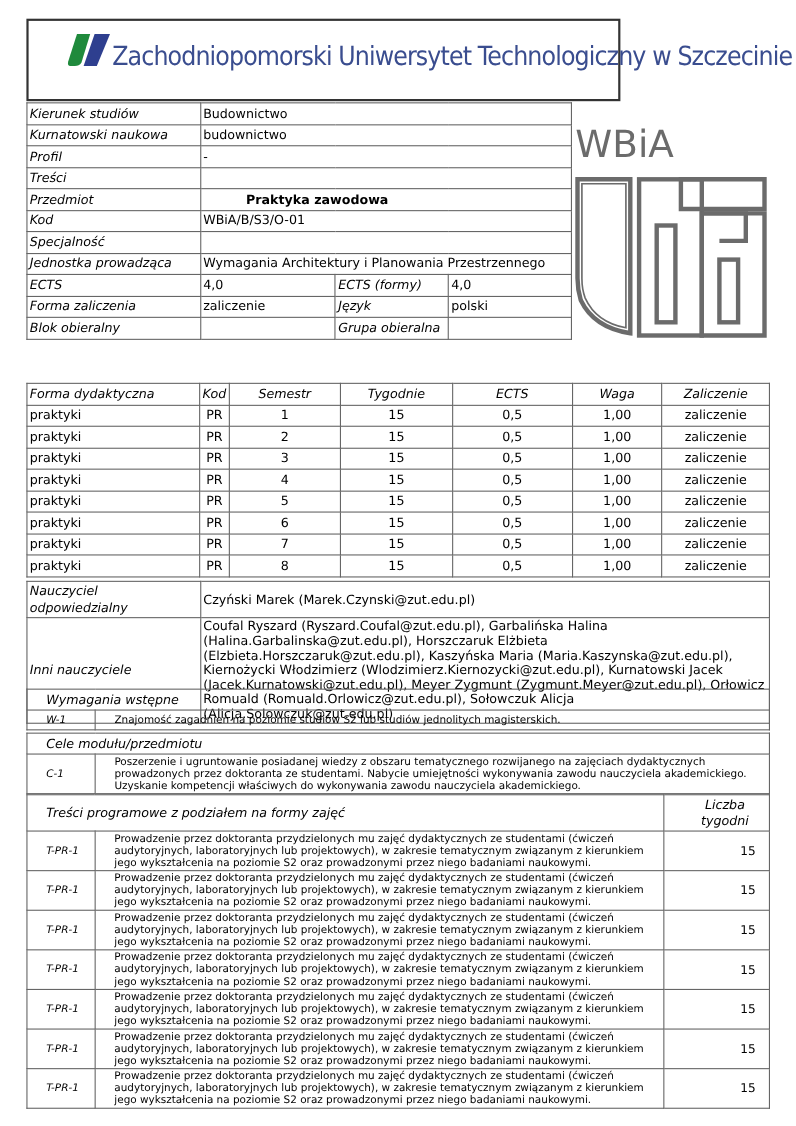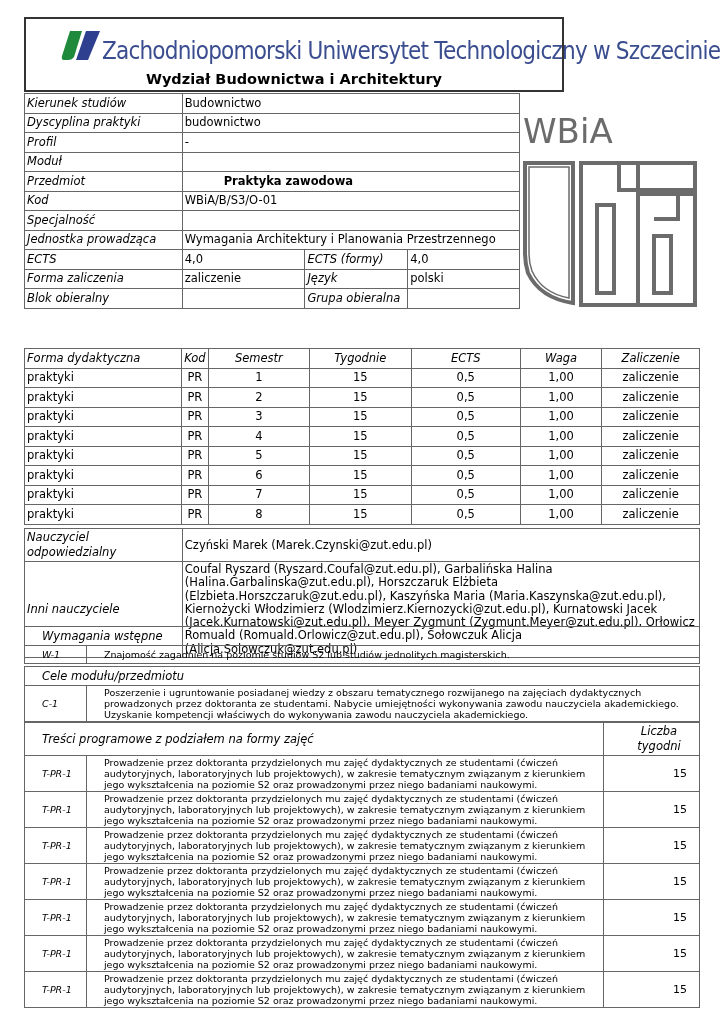--- a/index.html
+++ b/index.html
@@ -50,45 +50,44 @@
 </style>
 </head>
 <body>
 
 <div class="header-box">
   <svg class="uni-logo" viewBox="0 0 42 32">
     <path d="M10 2 L22 2 L14 28 Q12 31 8 31 L4 31 Q1 31 2 27 Z" fill="#1f8a3c"></path>
     <path d="M26 2 L40 2 L28 31 L16 31 Z" fill="#2e3f8f"></path>
   </svg>
   <div class="uni-name">Zachodniopomorski Uniwersytet Technologiczny w Szczecinie</div>
-  <div class="faculty">Wydział Budownictwa i Architektury</div>
 </div>
 
 <table id="info">
   <colgroup>
       <col style="width:158px">
       <col style="width:123px">
       <col style="width:103px">
       <col style="width:112px">
     </colgroup>
   <tbody>
       <tr>
     <td class="lbl">Kierunek studiów</td>
     <td colspan="3">Budownictwo</td>
   </tr>
   <tr>
-    <td class="lbl">Dyscyplina praktyki</td>
+    <td class="lbl">Kurnatowski naukowa</td>
     <td colspan="3">budownictwo</td>
   </tr>
   <tr>
     <td class="lbl">Profil</td>
     <td colspan="3">-</td>
   </tr>
   <tr>
-    <td class="lbl">Moduł</td>
+    <td class="lbl">Treści</td>
     <td colspan="3"></td>
   </tr>
   <tr>
     <td class="lbl">Przedmiot</td>
     <td colspan="3" class="b">Praktyka zawodowa</td>
   </tr>
   <tr>
     <td class="lbl">Kod</td>
     <td colspan="3">WBiA/B/S3/O-01</td>
   </tr>

